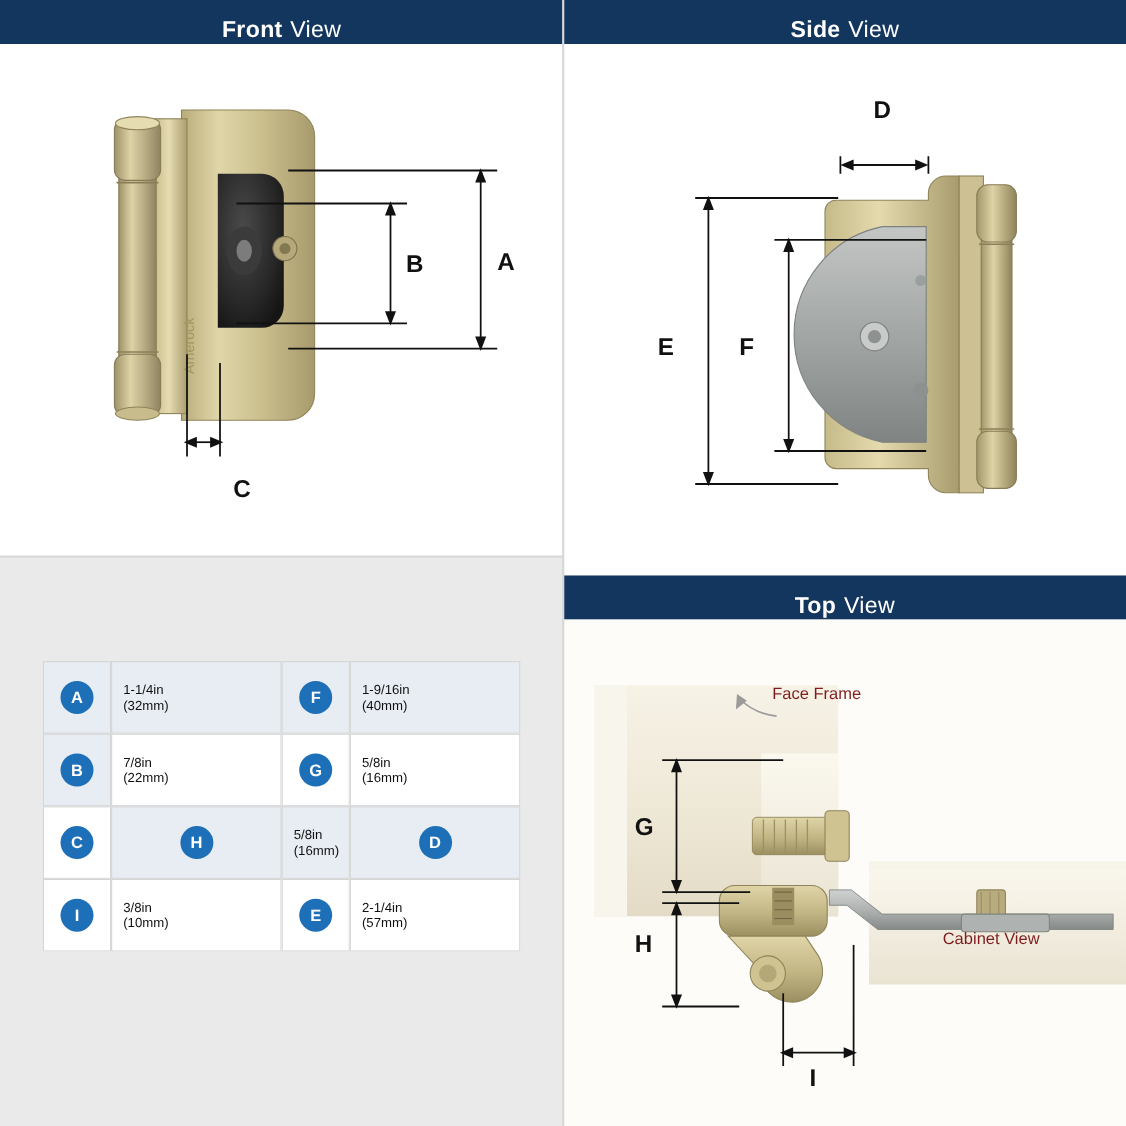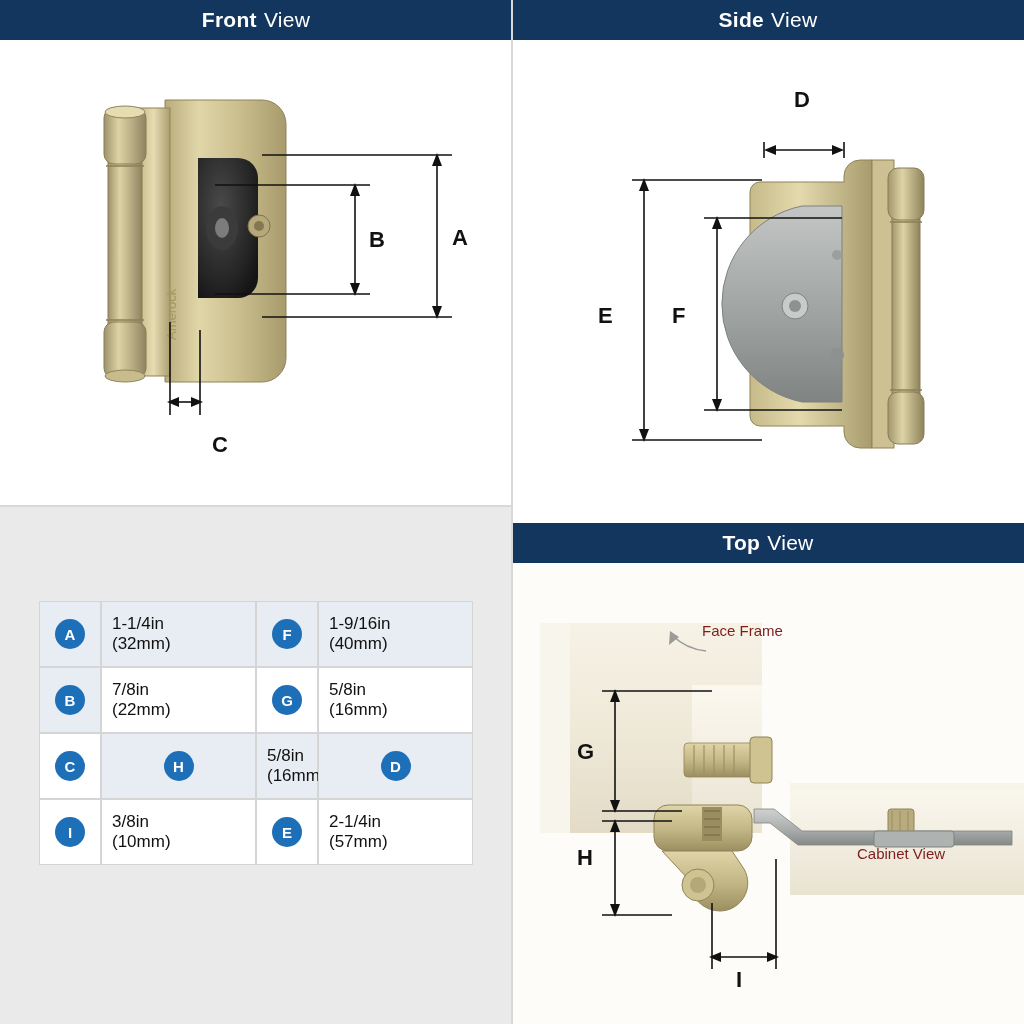--- a/index.html
+++ b/index.html
@@ -38,21 +38,21 @@
   
   .banner {
     position: absolute;
     left: 0;
     top: 0;
     width: 100%;
     height: 40px;
     background: #13365e;
     color: #ffffff;
     display: flex;
-    align-items: center;
+    align-items: flex-end;
     justify-content: center;
     font-size: 21px;
     letter-spacing: .3px;
   }
   .banner .b-strong { font-weight: bold; }
   .banner .b-light  { font-weight: normal; margin-left: 7px; }
 
   
   .dimlabel {
     position: absolute;
@@ -99,21 +99,21 @@
     background: #1d6fb8;
     color: #fff;
     font-weight: bold;
     font-size: 15px;
     display: flex;
     align-items: center;
     justify-content: center;
   }
   .meas {
     line-height: 1.2;
-    font-size: 17px;
+    font-size: 12px;
     color: #111;
   }
   .meas .mm { display: block; }
 
   svg { display:block; }
 </style>
 </head>
 <body>
 
 <div class="page">

